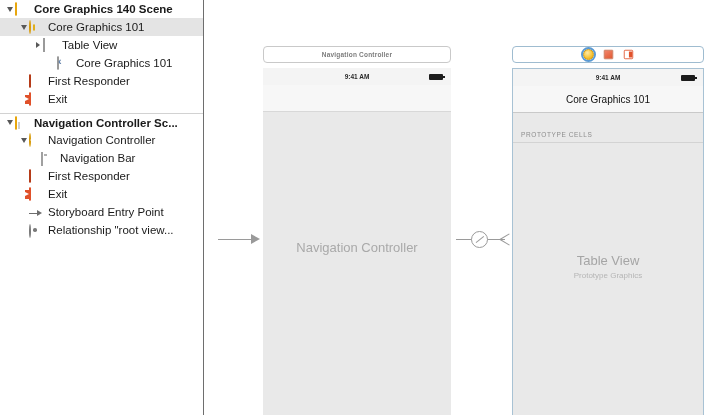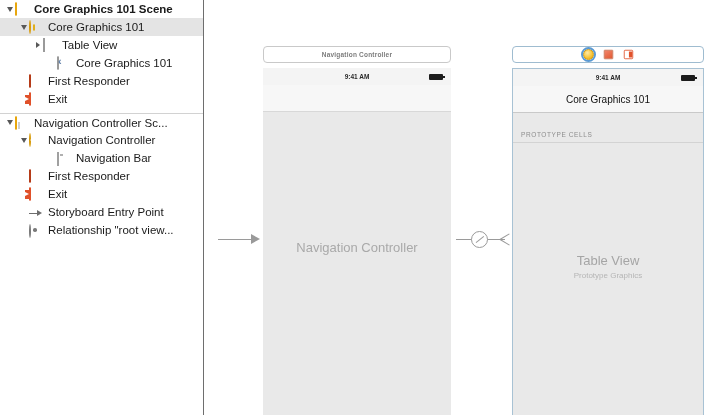--- a/index.html
+++ b/index.html
@@ -346,21 +346,21 @@
 
 <div id="root">
 
   <div id="sidebar">
 
     <div class="row" style="padding-left:4px">
       <span class="tri open">
           <i></i>
         </span>
       <span class="ico"><span class="ic-scene"></span></span>
-      <span class="lbl" style="font-weight:bold">Core Graphics 101 Scene</span>
+      <span class="lbl" style="font-weight:bold">Core Graphics 140 Scene</span>
     </div>
 
     <div class="row selected" style="padding-left:18px">
       <span class="tri open">
           <i></i>
         </span>
       <span class="ico"><span class="ic-vc"></span></span>
       <span class="lbl">Core Graphics 101</span>
     </div>
 
@@ -388,32 +388,32 @@
       <span class="tri empty"></span>
       <span class="ico"><span class="ic-exit"></span></span>
       <span class="lbl">Exit</span>
     </div>
 
     <div class="row sep" style="padding-left:4px;margin-top:5px">
       <span class="tri open">
           <i></i>
         </span>
       <span class="ico"><span class="ic-scene ic-scene2"></span></span>
-      <span class="lbl" style="font-weight:normal">Navigation Controller Sc...</span>
+      <span class="lbl" style="font-weight:bold">Navigation Controller Sc...</span>
     </div>
 
     <div class="row" style="padding-left:18px">
       <span class="tri open">
           <i></i>
         </span>
       <span class="ico"><span class="ic-nc"></span></span>
       <span class="lbl">Navigation Controller</span>
     </div>
 
-    <div class="row" style="padding-left:46px">
+    <div class="row" style="padding-left:30px">
       <span class="tri empty"></span>
       <span class="ico"><span class="ic-navbar"></span></span>
       <span class="lbl">Navigation Bar</span>
     </div>
 
     <div class="row" style="padding-left:18px">
       <span class="tri empty"></span>
       <span class="ico"><span class="ic-fr"></span></span>
       <span class="lbl">First Responder</span>
     </div>

